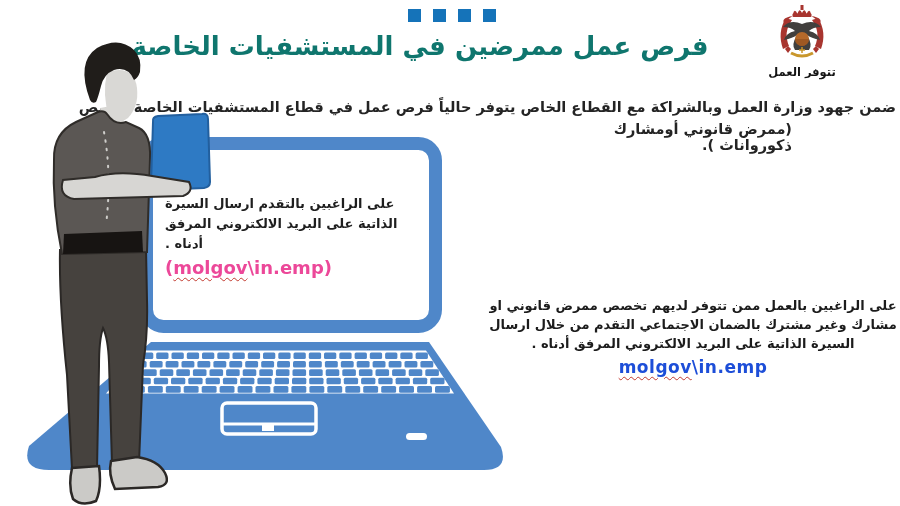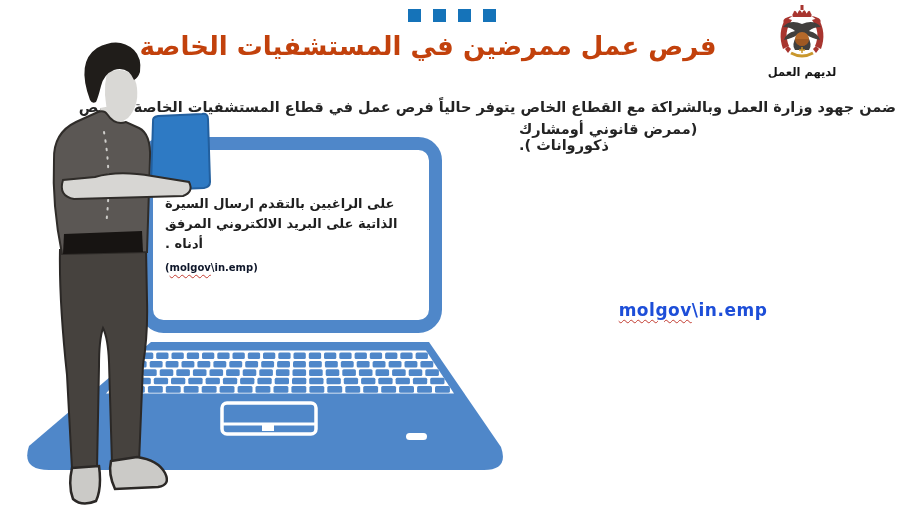--- a/index.html
+++ b/index.html
@@ -4,41 +4,41 @@
 <style>
   html,body{margin:0;padding:0;}
   body{background:#e9e9e9;font-family:"DejaVu Sans",sans-serif;}
   #canvas{position:relative;width:900px;height:506px;background:#ffffff;overflow:hidden;margin:0 auto;}
 
   
   .squares{position:absolute;top:9px;left:408px;display:flex;gap:12px;}
   .sq{width:13px;height:13px;background:#1573b9;}
 
   
-  .title{position:absolute;top:26px;left:8px;width:840px;text-align:center;
-         color:#c2410c;font-size:26px;font-weight:700;direction:rtl;line-height:40px;}
+  .title{position:absolute;top:26px;left:0;width:840px;text-align:center;
+         color:#0f766e;font-size:26px;font-weight:700;direction:rtl;line-height:40px;}
 
   
   .logo-wrap{position:absolute;top:5px;left:752px;width:100px;text-align:center;}
   .logo-wrap svg{display:block;margin:0 auto;}
   .ministry-name{margin-top:2px;font-size:11.5px;font-weight:700;color:#141414;direction:rtl;}
 
   
   .intro1{position:absolute;top:99px;right:4px;white-space:nowrap;direction:rtl;
           font-size:14.5px;font-weight:700;color:#242424;}
-  .intro2{position:absolute;top:121px;left:519px;width:250px;text-align:left;direction:rtl;
+  .intro2{position:absolute;top:121px;left:542px;width:250px;text-align:right;direction:rtl;
           font-size:14.5px;font-weight:700;color:#242424;}
 
   
   .illu{position:absolute;top:0;left:0;}
 
   
   .screen-note{position:absolute;top:194px;left:165px;width:265px;text-align:left;direction:rtl;
                font-size:13px;font-weight:700;color:#1f1f1f;line-height:20px;}
-  .screen-email{margin-top:4px;font-size:10px;color:#0f172a;direction:ltr;}
+  .screen-email{margin-top:4px;font-size:18px;color:#ec4899;direction:ltr;}
   .squig{text-decoration:underline wavy #c23b30 1px;text-underline-offset:3px;}
 
   
   .right-note{position:absolute;top:296px;left:488px;width:410px;text-align:center;direction:rtl;
               font-size:13px;font-weight:700;color:#1c1c1c;line-height:19px;}
   .right-email{margin-top:5px;font-size:17px;color:#1d4ed8;direction:ltr;letter-spacing:.5px;}
 </style>
 </head>
 <body>
 
@@ -65,21 +65,21 @@
         <path d="M40.5,11 Q52,13 49,18 L46,15 Z"></path>
         <path d="M14,44 l3,-3 3,3 -3,4 Z"></path>
         <path d="M42,44 l3,-3 3,3 -3,4 Z"></path>
       </g>
       <path d="M31,19 Q19,14 12,22 Q20,22 24,26 Q15,28 13,35 Q22,33 26,30 Q20,40 24,45 L38,45 Q42,40 36,30 Q40,33 49,35 Q47,28 38,26 Q42,22 50,22 Q43,14 31,19 Z" fill="#413f3d"></path>
       <circle cx="31" cy="34" r="7" fill="#b5692a"></circle>
       <path d="M24,34 a7,7 0 0 0 14,0 Z" fill="#8a4a1c" opacity="0.55"></path>
       <path d="M20,48 Q31,54 42,48" stroke="#c9972c" stroke-width="3" fill="none"></path>
       <path d="M28,45 h6 M31,42 v6" stroke="#c9972c" stroke-width="1.5"></path>
     </svg>
-    <div class="ministry-name">لديهم العمل</div>
+    <div class="ministry-name">تتوفر العمل</div>
   </div>
 
   <div class="intro1">ضمن جهود وزارة العمل وبالشراكة مع القطاع الخاص يتوفر حالياً فرص عمل  في قطاع المستشفيات الخاصة تخصص</div>
   <div class="intro2">(ممرض قانوني أومشارك ذكورواناث ).</div>
 
   <svg class="illu" width="900" height="506" viewBox="0 0 900 506">
     <g>
       <rect x="146.5" y="143.5" width="289" height="183" rx="17" fill="#ffffff" stroke="#4f87c9" stroke-width="13"></rect>
       <path d="M151,342 L429,342 L501,447 Q509,470 484,470 L49,470 Q21,470 29,446 Z" fill="#4f87c9"></path>
       <path d="M144,350.5 L426,350.5 L454,393.5 L106,393.5 Z" fill="#ffffff"></path>
@@ -202,16 +202,17 @@
       <path d="M63,180 Q58,196 74,199 L183,196 Q194,192 189,182 L152,176 Q118,170 95,177 Z" fill="#d7d6d3" stroke="#2f2c29" stroke-width="2"></path>
     </g>
   </svg>
 
   <div class="screen-note">
     <span>على الراغبين بالتقدم ارسال السيرة الذاتية على البريد الالكتروني المرفق أدناه .</span>
     <div class="screen-email" dir="ltr"><span>(</span><span class="squig">molgov</span><span>\in.emp</span><span>)</span></div>
   </div>
 
   <div class="right-note">
+    <span>على الراغبين بالعمل ممن تتوفر لديهم تخصص ممرض قانوني او مشارك وغير مشترك بالضمان الاجتماعي التقدم من خلال ارسال السيرة الذاتية على البريد الالكتروني المرفق أدناه .</span>
     <div class="right-email" dir="ltr"><span class="squig">molgov</span><span>\in.emp</span></div>
   </div>
 
 </div>
 
 </body></html>

